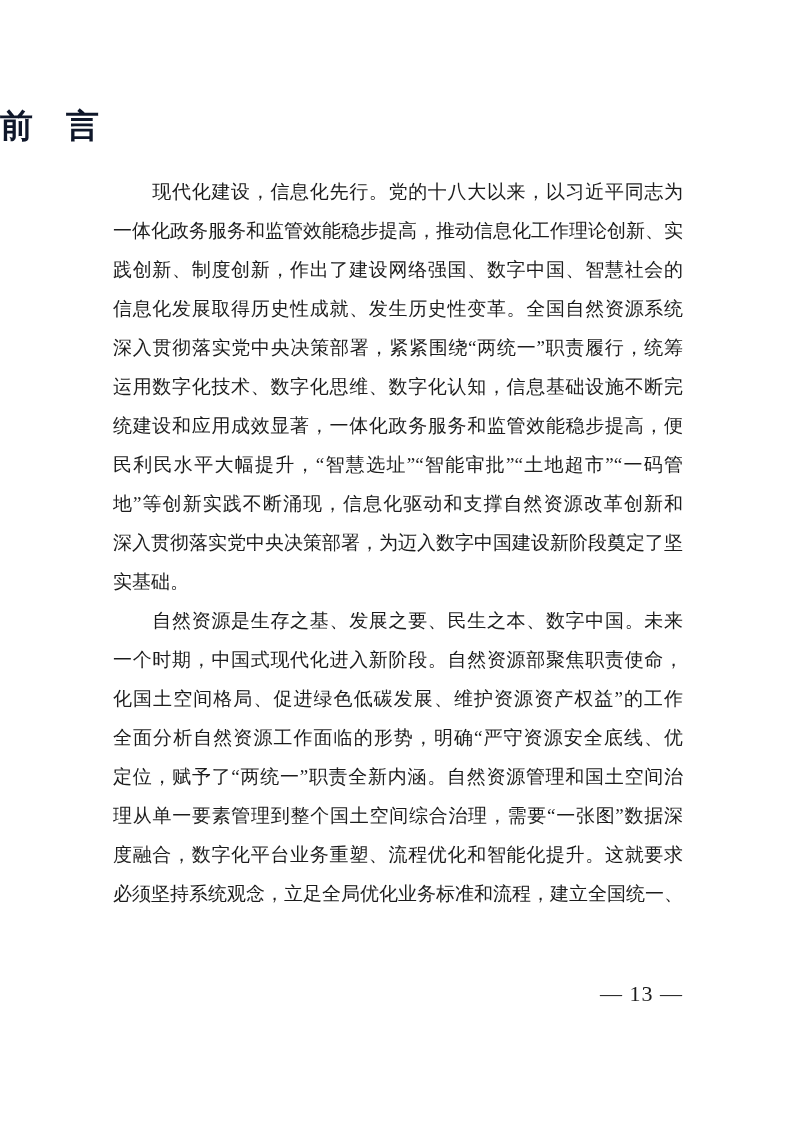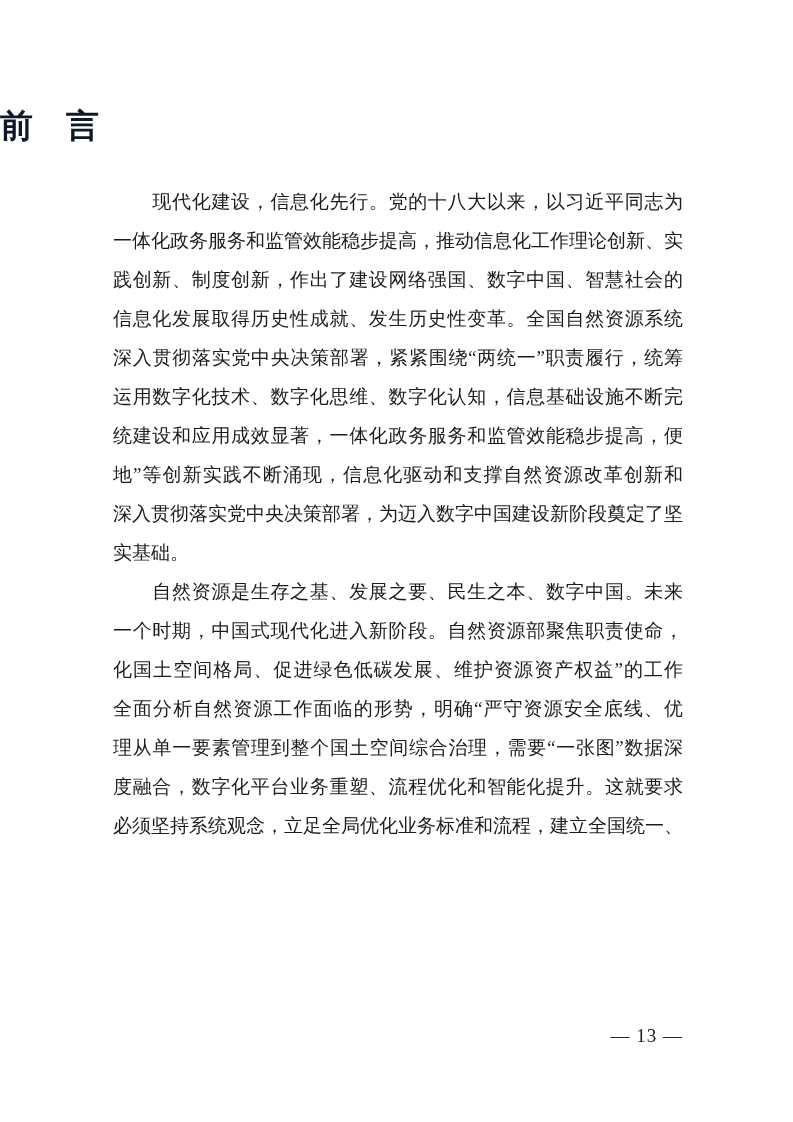--- a/index.html
+++ b/index.html
@@ -22,44 +22,44 @@
     width: 100%;
     margin: 0;
     font-family: "Liberation Sans", "DejaVu Sans", sans-serif;
     font-weight: 700;
     font-size: 33px;
     line-height: 40px;
     color: #0f172a;
   }
   .body-text {
     position: absolute;
-    top: 182px;
+    top: 172px;
     left: 113px;
     width: 570px;
     font-family: "Liberation Serif", "DejaVu Serif", serif;
     font-size: 19px;
     color: #1c1c1c;
   }
   .text-line {
     height: 39px;
     line-height: 39px;
     text-align: justify;
     text-align-last: justify;
     text-justify: inter-ideograph;
   }
   .text-line-end {
     text-align-last: left;
     font-family: Liberation Serif, serif;
   }
   .page-footer {
     position: absolute;
-    top: 1024px;
+    top: 982px;
     right: 110px;
     font-family: "Liberation Serif", "DejaVu Serif", serif;
-    font-size: 19px;
+    font-size: 22px;
     line-height: 24px;
     color: #1c1c1c;
     letter-spacing: 1px;
   }
 </style>
 </head>
 <body>
 
 <div class="page">
 
@@ -67,29 +67,31 @@
 
   <div class="body-text">
       <div>
         <div class="text-line">　　现代化建设，信息化先行。党的十八大以来，以习近平同志为</div>
         <div class="text-line">一体化政务服务和监管效能稳步提高，推动信息化工作理论创新、实</div>
         <div class="text-line">践创新、制度创新，作出了建设网络强国、数字中国、智慧社会的</div>
         <div class="text-line">信息化发展取得历史性成就、发生历史性变革。全国自然资源系统</div>
         <div class="text-line">深入贯彻落实党中央决策部署，紧紧围绕“两统一”职责履行，统筹</div>
         <div class="text-line">运用数字化技术、数字化思维、数字化认知，信息基础设施不断完</div>
         <div class="text-line">统建设和应用成效显著，一体化政务服务和监管效能稳步提高，便</div>
+        <div class="text-line">民利民水平大幅提升，“智慧选址”“智能审批”“土地超市”“一码管</div>
         <div class="text-line">地”等创新实践不断涌现，信息化驱动和支撑自然资源改革创新和</div>
         <div class="text-line">深入贯彻落实党中央决策部署，为迈入数字中国建设新阶段奠定了坚</div>
         <div class="text-line text-line-end">实基础。</div>
       </div>
       <div>
         <div class="text-line">　　自然资源是生存之基、发展之要、民生之本、数字中国。未来</div>
         <div class="text-line">一个时期，中国式现代化进入新阶段。自然资源部聚焦职责使命，</div>
         <div class="text-line">化国土空间格局、促进绿色低碳发展、维护资源资产权益”的工作</div>
         <div class="text-line">全面分析自然资源工作面临的形势，明确“严守资源安全底线、优</div>
+        <div class="text-line">定位，赋予了“两统一”职责全新内涵。自然资源管理和国土空间治</div>
         <div class="text-line">理从单一要素管理到整个国土空间综合治理，需要“一张图”数据深</div>
         <div class="text-line">度融合，数字化平台业务重塑、流程优化和智能化提升。这就要求</div>
         <div class="text-line">必须坚持系统观念，立足全局优化业务标准和流程，建立全国统一、</div>
       </div>
     </div>
 
   <div class="page-footer">
     <span>— 13 —</span>
   </div>
 

